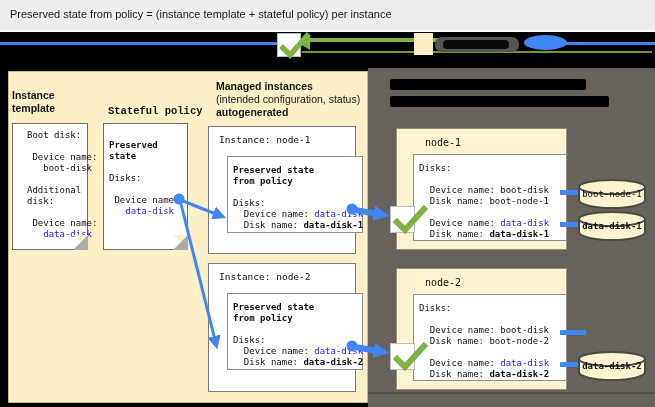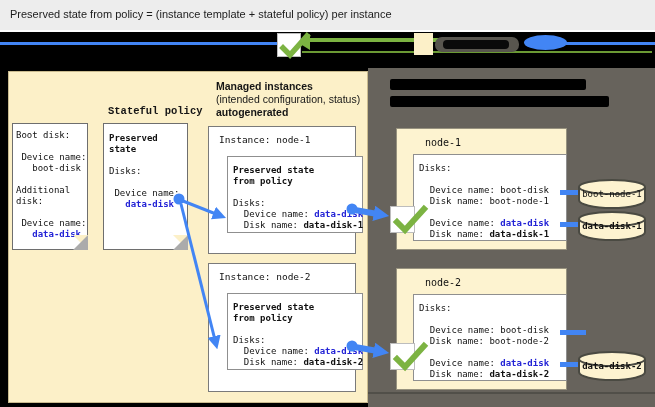--- a/index.html
+++ b/index.html
@@ -38,22 +38,22 @@
   .doc{position:absolute;background:#fff;border:1px solid #6e6e6e;box-sizing:border-box;}
   .dogear{position:absolute;right:-1px;bottom:-1px;width:0;height:0;border-style:solid;
           border-width:0 0 15px 15px;border-color:transparent transparent #ABABAB transparent;}
   .dogear-cut{position:absolute;right:-1px;bottom:-1px;width:0;height:0;border-style:solid;
           border-width:0 15px 15px 0;border-color:transparent #FCF0C8 transparent transparent;}
 
   
   .mono{font-family:"DejaVu Sans Mono",monospace;font-size:9px;line-height:11px;color:#111;}
   .mono .ln{white-space:pre;}
   .s-b{font-weight:bold;}
-  .s-bb{font-weight:bold;color:#2323D6;text-align:center;}
-  .pad6{padding:6px 0 0 3px;} .pad9{padding:9px 0 0 5px;} .pad8{padding:8px 0 0 5px;}
+  .s-bb{font-weight:normal;color:#2323D6;text-align:center;}
+  .pad6{padding:6px 0 0 14px;} .pad9{padding:9px 0 0 5px;margin-top:7px;} .pad8{padding:8px 0 0 5px;}
 
   .white-box{position:absolute;background:#fff;border:1px solid #7a7a7a;box-sizing:border-box;}
   .inner-box{position:absolute;background:#fff;border:1px solid #8f8f8f;box-sizing:border-box;margin-left:8px;}
   .box-title{position:absolute;left:10px;top:7px;font-family:"DejaVu Sans Mono",monospace;font-size:9.5px;color:#111;white-space:pre;}
 
   
   .vm-card{position:absolute;left:396px;width:171px;height:122px;background:#FDF3D0;
            border:1px solid #97927F;box-sizing:border-box;}
   .vm-name{position:absolute;left:12px;top:8px;font-family:"DejaVu Sans Mono",monospace;font-size:10px;color:#111;margin-left:16px;}
 
@@ -95,20 +95,21 @@
   </div>
   <div class="blue-ellipse"></div>
 
   <div class="panel-left"></div>
 
   <div class="panel-right"></div>
   <div class="panel-right-divider"></div>
   <div class="redacted-bar" style="left:390px;top:79px;width:196px;"></div>
   <div class="redacted-bar" style="left:390px;top:96px;width:219px;"></div>
 
+  <div class="col-heading" style="left:12px;top:89px;width:72px;">Instance template</div>
   <div class="col-heading" style="left:108px;top:105px;width:100px;font-family:Liberation Mono, monospace;">Stateful policy</div>
   <div class="mig-heading">
     <div class="hl">Managed instances</div>
     <div>(intended configuration, status)</div>
     <div class="hl">autogenerated</div>
   </div>
 
   <div class="doc" style="left:12px;top:123px;width:76px;height:127px;">
     <div class="mono pad6">
         <div class="ln"><span>Boot disk:</span></div>

